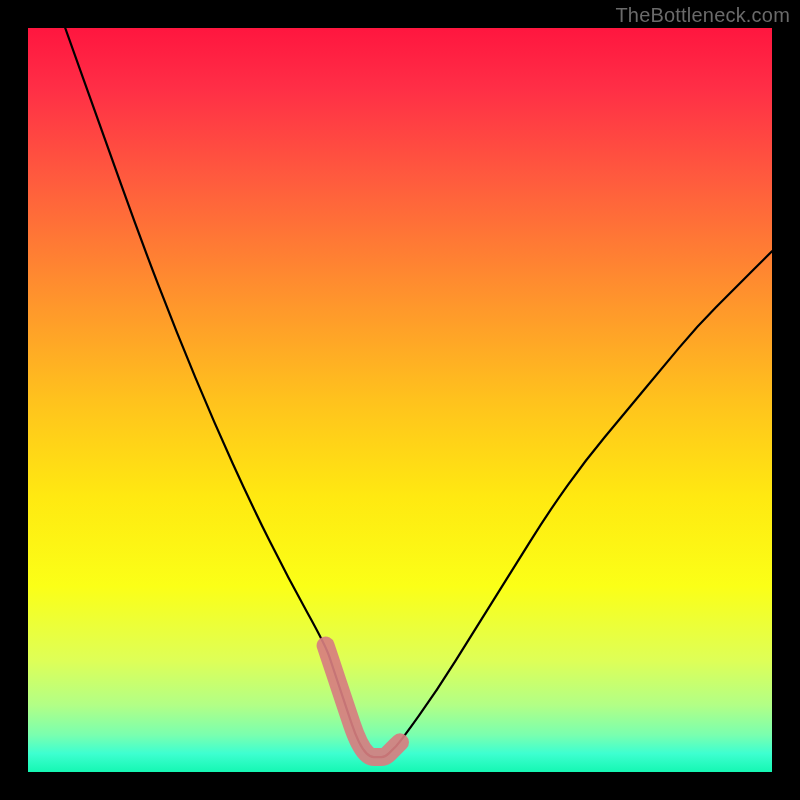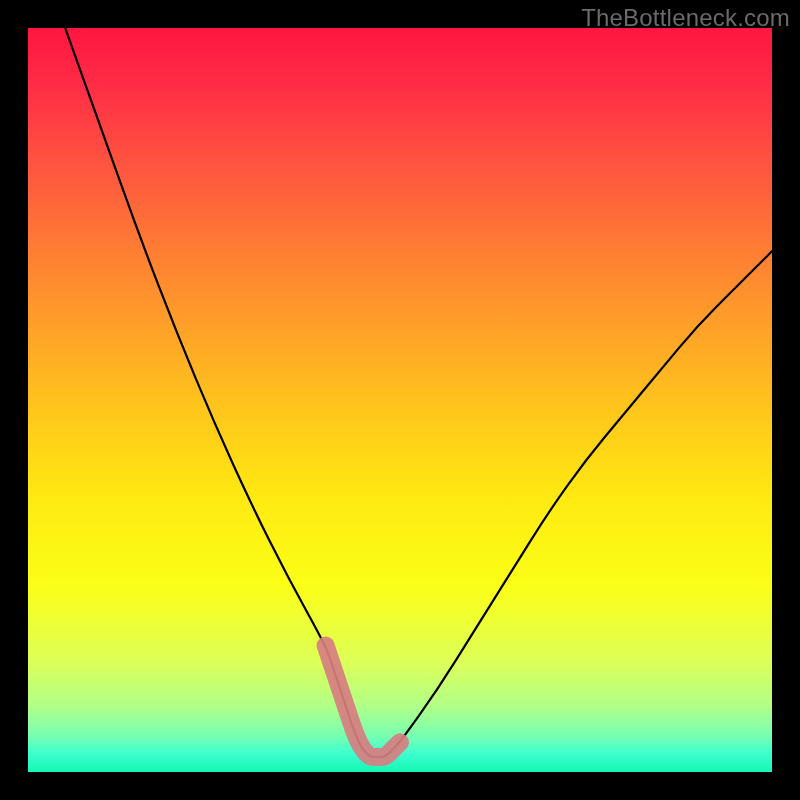--- a/index.html
+++ b/index.html
@@ -28,21 +28,21 @@
   }
   .gradient {
     position: absolute;
     inset: 0;
   }
   .watermark {
     position: absolute;
     top: 4px;
     right: 10px;
     color: #6a6a6a;
-    font-size: 24px;
+    font-size: 20px;
     letter-spacing: 0.2px;
     font-weight: 400;
   }
   svg.curve {
     position: absolute;
     inset: 0;
     width: 100%;
     height: 100%;
   }
 </style>

